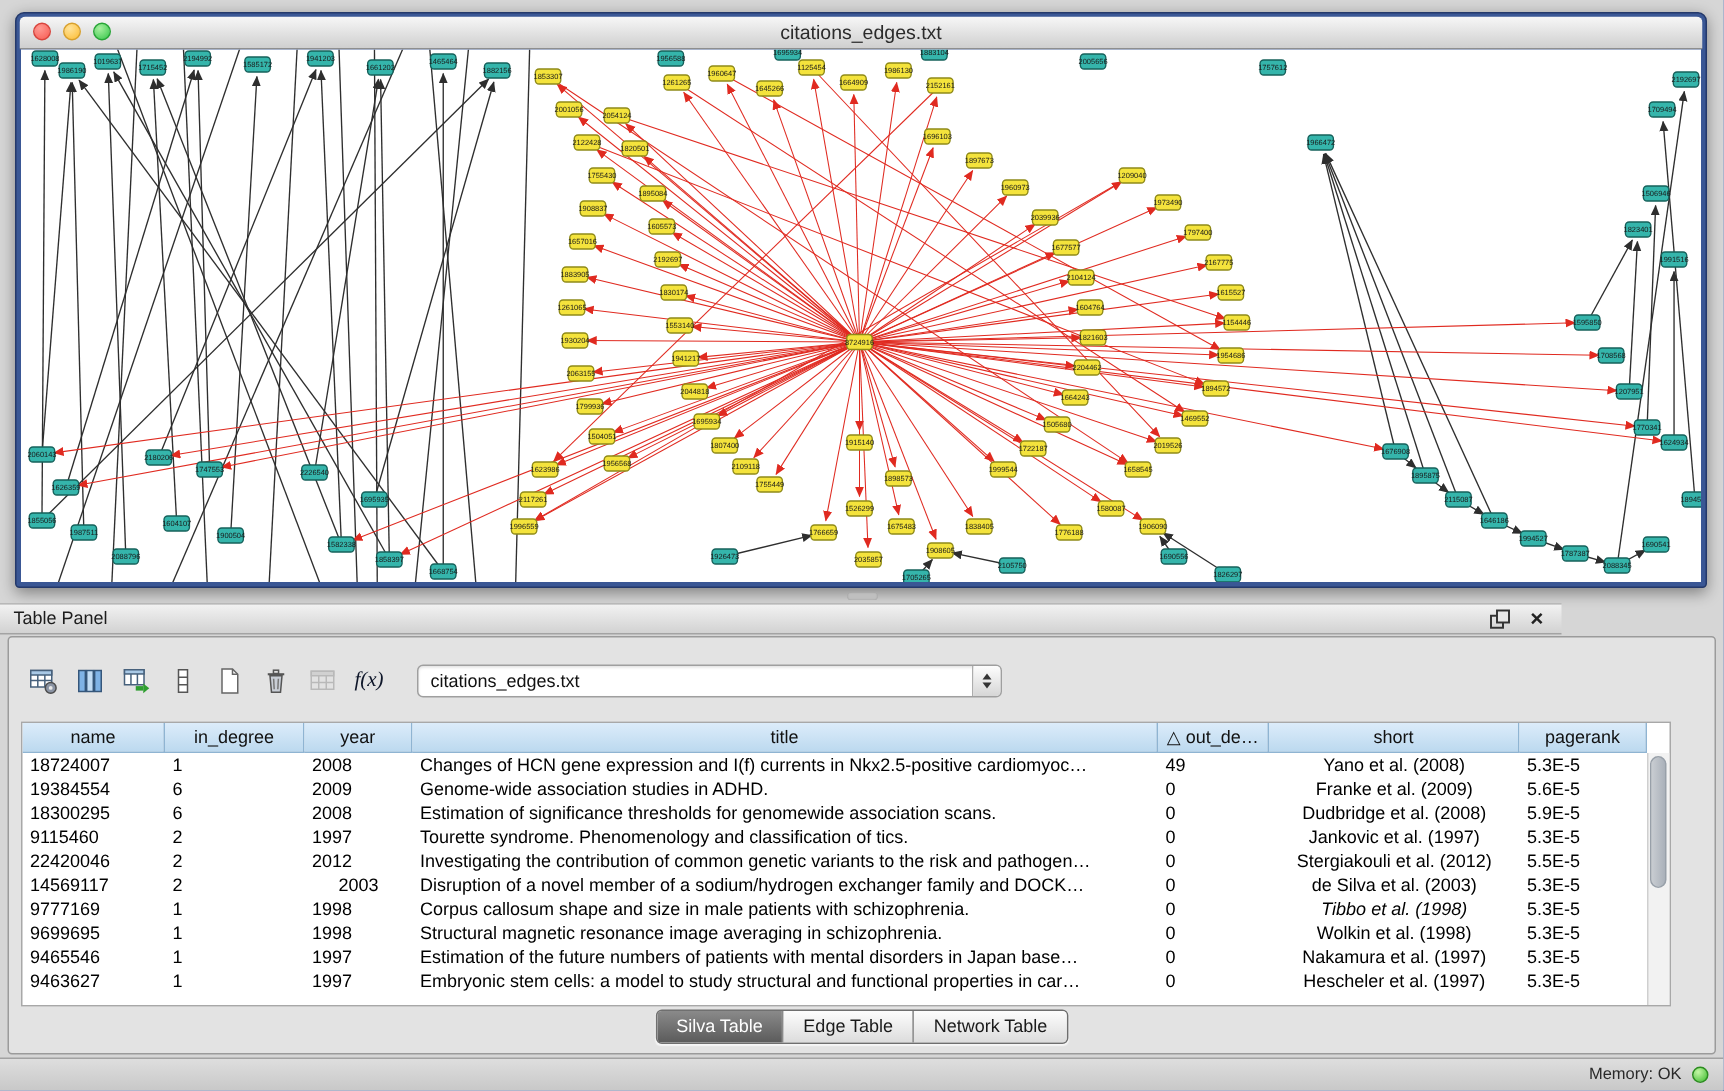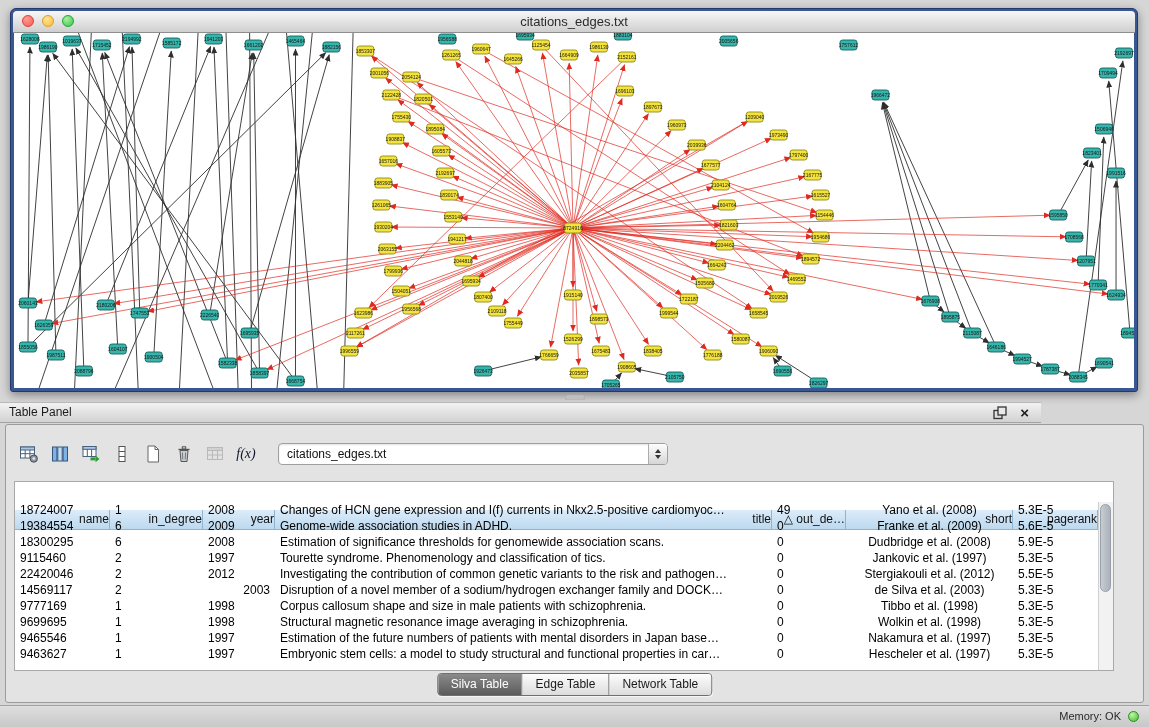--- a/index.html
+++ b/index.html
@@ -33,21 +33,21 @@
   .fx{font-family:"Liberation Serif",serif;font-style:italic;font-size:14px;color:#0f172a;}
   .dropdown{position:relative;margin-left:14px;width:390px;height:22px;background:#fff;border:1px solid #9f9f9f;border-radius:4px;box-sizing:border-box;font-size:12px;line-height:20px;padding-left:8px;color:#111;box-shadow:inset 0 1px 2px rgba(0,0,0,.12);}
   .stepper{position:absolute;right:0;top:0;width:18px;height:20px;border-left:1px solid #adadad;background:linear-gradient(#fdfdfd,#d6d6d6);border-radius:0 3px 3px 0;display:flex;flex-direction:column;align-items:center;justify-content:center;gap:2px;}
   .stepper i{display:block;width:0;height:0;}
   .stepper .up{border-left:3.5px solid transparent;border-right:3.5px solid transparent;border-bottom:4px solid #333;}
   .stepper .dn{border-left:3.5px solid transparent;border-right:3.5px solid transparent;border-top:4px solid #333;}
 
   
   .table{position:absolute;left:8px;top:56px;width:1100px;height:190px;background:#fff;border:1px solid #a8a8a8;box-sizing:border-box;overflow:hidden;}
   .thead{display:flex;height:20px;}
-  .th{box-sizing:border-box;height:20px;line-height:19px;font-size:12px;text-align:right;color:#111;background:linear-gradient(#dcecfa,#bcd9ef);border-right:1px solid #8fb4d2;border-bottom:1px solid #8fb4d2;overflow:hidden;white-space:nowrap;margin-top:28px;}
+  .th{box-sizing:border-box;height:20px;line-height:19px;font-size:12px;text-align:center;color:#111;background:linear-gradient(#dcecfa,#bcd9ef);border-right:1px solid #8fb4d2;border-bottom:1px solid #8fb4d2;overflow:hidden;white-space:nowrap;}
   .tbody{position:absolute;left:0;top:20px;right:15px;bottom:0;}
   .tr{display:flex;height:16px;}
   .td{box-sizing:border-box;height:16px;line-height:16px;font-size:12px;color:#000;padding:0 5px;white-space:nowrap;overflow:hidden;}
   .vscroll{position:absolute;right:0;top:20px;bottom:0;width:15px;background:#f2f2f2;border-left:1px solid #cfcfcf;box-sizing:border-box;}
   .thumb{position:absolute;left:1px;top:2px;width:11px;height:88px;border-radius:6px;background:linear-gradient(90deg,#c9cdd2,#aab1ba);border:1px solid #98a0a9;box-sizing:border-box;}
 
   
   .tabs{position:absolute;left:50%;bottom:6px;transform:translateX(-50%);display:flex;height:21px;border:1px solid #6f6f6f;border-radius:4px;overflow:hidden;box-shadow:0 1px 1px rgba(255,255,255,.7);}
   .tab{padding:0 13px;font-size:12px;line-height:20px;background:linear-gradient(#fdfdfd,#dcdcdc);color:#1a1a1a;border-left:1px solid #8a8a8a;}
   .tab:first-child{border-left:none;}
@@ -871,33 +871,33 @@
             <span class="td" style="width: 93px; text-align: left;">2</span>
             <span class="td" style="width: 72px; text-align: left;">2012</span>
             <span class="td" style="width: 497px; text-align: left;">Investigating the contribution of common genetic variants to the risk and pathogen…</span>
             <span class="td" style="width: 74px; text-align: left;">0</span>
             <span class="td" style="width: 167px; text-align: center;">Stergiakouli et al. (2012)</span>
             <span class="td" style="width: 85px; text-align: left;">5.5E-5</span>
           </div>
           <div class="tr">
             <span class="td" style="width: 95px; text-align: left;">14569117</span>
             <span class="td" style="width: 93px; text-align: left;">2</span>
-            <span class="td" style="width: 72px; text-align: right;">2003</span>
+            <span class="td" style="width: 72px; text-align: center;">2003</span>
             <span class="td" style="width: 497px; text-align: left;">Disruption of a novel member of a sodium/hydrogen exchanger family and DOCK…</span>
             <span class="td" style="width: 74px; text-align: left;">0</span>
             <span class="td" style="width: 167px; text-align: center;">de Silva et al. (2003)</span>
             <span class="td" style="width: 85px; text-align: left;">5.3E-5</span>
           </div>
           <div class="tr">
             <span class="td" style="width: 95px; text-align: left;">9777169</span>
             <span class="td" style="width: 93px; text-align: left;">1</span>
             <span class="td" style="width: 72px; text-align: left;">1998</span>
             <span class="td" style="width: 497px; text-align: left;">Corpus callosum shape and size in male patients with schizophrenia.</span>
             <span class="td" style="width: 74px; text-align: left;">0</span>
-            <span class="td" style="width: 167px; text-align: center;">Tibbo et al. (1998)</span>
+            <span class="td" style="width: 167px; text-align: center; font-style: italic;">Tibbo et al. (1998)</span>
             <span class="td" style="width: 85px; text-align: left;">5.3E-5</span>
           </div>
           <div class="tr">
             <span class="td" style="width: 95px; text-align: left;">9699695</span>
             <span class="td" style="width: 93px; text-align: left;">1</span>
             <span class="td" style="width: 72px; text-align: left;">1998</span>
             <span class="td" style="width: 497px; text-align: left;">Structural magnetic resonance image averaging in schizophrenia.</span>
             <span class="td" style="width: 74px; text-align: left;">0</span>
             <span class="td" style="width: 167px; text-align: center;">Wolkin et al. (1998)</span>
             <span class="td" style="width: 85px; text-align: left;">5.3E-5</span>

